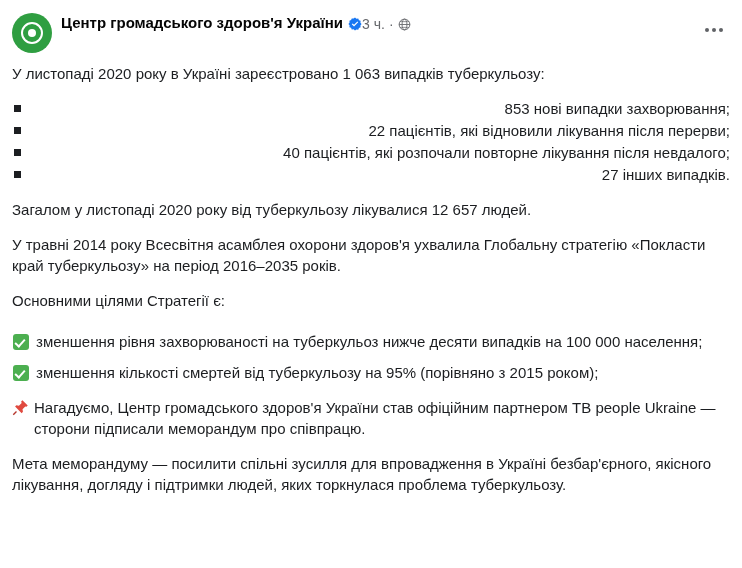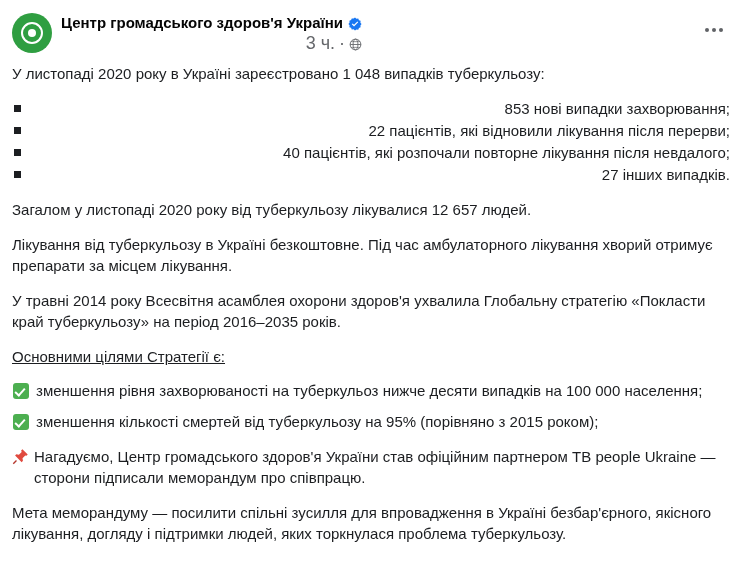--- a/index.html
+++ b/index.html
@@ -53,21 +53,21 @@
     top: 50%;
     transform: translate(-50%, -50%);
     width: 8px;
     height: 8px;
     border-radius: 50%;
     background: #ffffff;
   }
   .header-text {
     margin-left: 9px;
     display: flex;
-    flex-direction: column;
+    flex-direction: row;
     justify-content: center;
     padding-top: 1px;
   }
   .page-name-row {
     display: flex;
     align-items: center;
   }
   .page-name {
     font-size: 15px;
     font-weight: bold;
@@ -80,21 +80,21 @@
     height: 14px;
     margin-left: 5px;
     flex: 0 0 14px;
     position: relative;
     top: 1px;
   }
   .meta-row {
     display: flex;
     align-items: center;
     margin-top: 3px;
-    font-size: 18px;
+    font-size: 14px;
     color: #65676b;
     line-height: 16px;
     justify-content: flex-end;
   }
   .meta-sep {
     margin: 0 4px;
     color: #65676b;
   }
   .globe {
     width: 13px;
@@ -238,37 +238,36 @@
 
     <div class="more-btn">
       <span class="d"></span>
       <span class="d"></span>
       <span class="d"></span>
     </div>
   </div>
 
   <div class="post-body">
 
-    <p class="para">У листопаді 2020 року в Україні зареєстровано 1 048 випадків туберкульозу:</p>
+    <p class="para">У листопаді 2020 року в Україні зареєстровано 1 063 випадків туберкульозу:</p>
 
     <ul class="bullet-list">
       <li><span class="sq"></span><span>853 нові випадки захворювання;</span></li>
       <li><span class="sq"></span></li>
       <li><span class="sq"></span><span>22 пацієнтів, які відновили лікування після перерви;</span></li>
       <li><span class="sq"></span><span>40 пацієнтів, які розпочали повторне лікування після невдалого;</span></li>
       <li><span class="sq"></span><span>27 інших випадків.</span></li>
     </ul>
 
     <p class="para">Загалом у листопаді 2020 року від туберкульозу лікувалися 12 657 людей.</p>
 
-    <p class="para">Лікування від туберкульозу в Україні безкоштовне. Під час амбулаторного лікування хворий отримує препарати за місцем лікування.</p>
 
     <p class="para">У травні 2014 року Всесвітня асамблея охорони здоров'я ухвалила Глобальну стратегію «Покласти край туберкульозу» на період 2016–2035 років.</p>
 
-    <p class="para" style="margin-bottom:13px;text-decoration:underline;">Основними цілями Стратегії є:</p>
+    <p class="para" style="margin-bottom:20px;">Основними цілями Стратегії є:</p>
 
     <ul class="check-list">
       <li><span class="emoji-check"></span><span>зменшення рівня захворюваності на туберкульоз нижче десяти випадків на 100 000 населення;</span></li>
       <li><span class="emoji-check"></span><span>зменшення кількості смертей від туберкульозу на 95% (порівняно з 2015 роком);</span></li>
     </ul>
 
     <p class="para pin-para">
       <span class="emoji-pin">
         <svg width="17" height="17" viewBox="0 0 16 16">
           <path fill="#e04a3f" d="M9.8 1.2l5 5-1.2 1.2-1.1-0.3-2.6 2.6 0.4 2.4-1.2 1.2-6.2-6.2L4.1 5.9l2.4 0.4L9.1 3.7 8.6 2.4z"></path>

